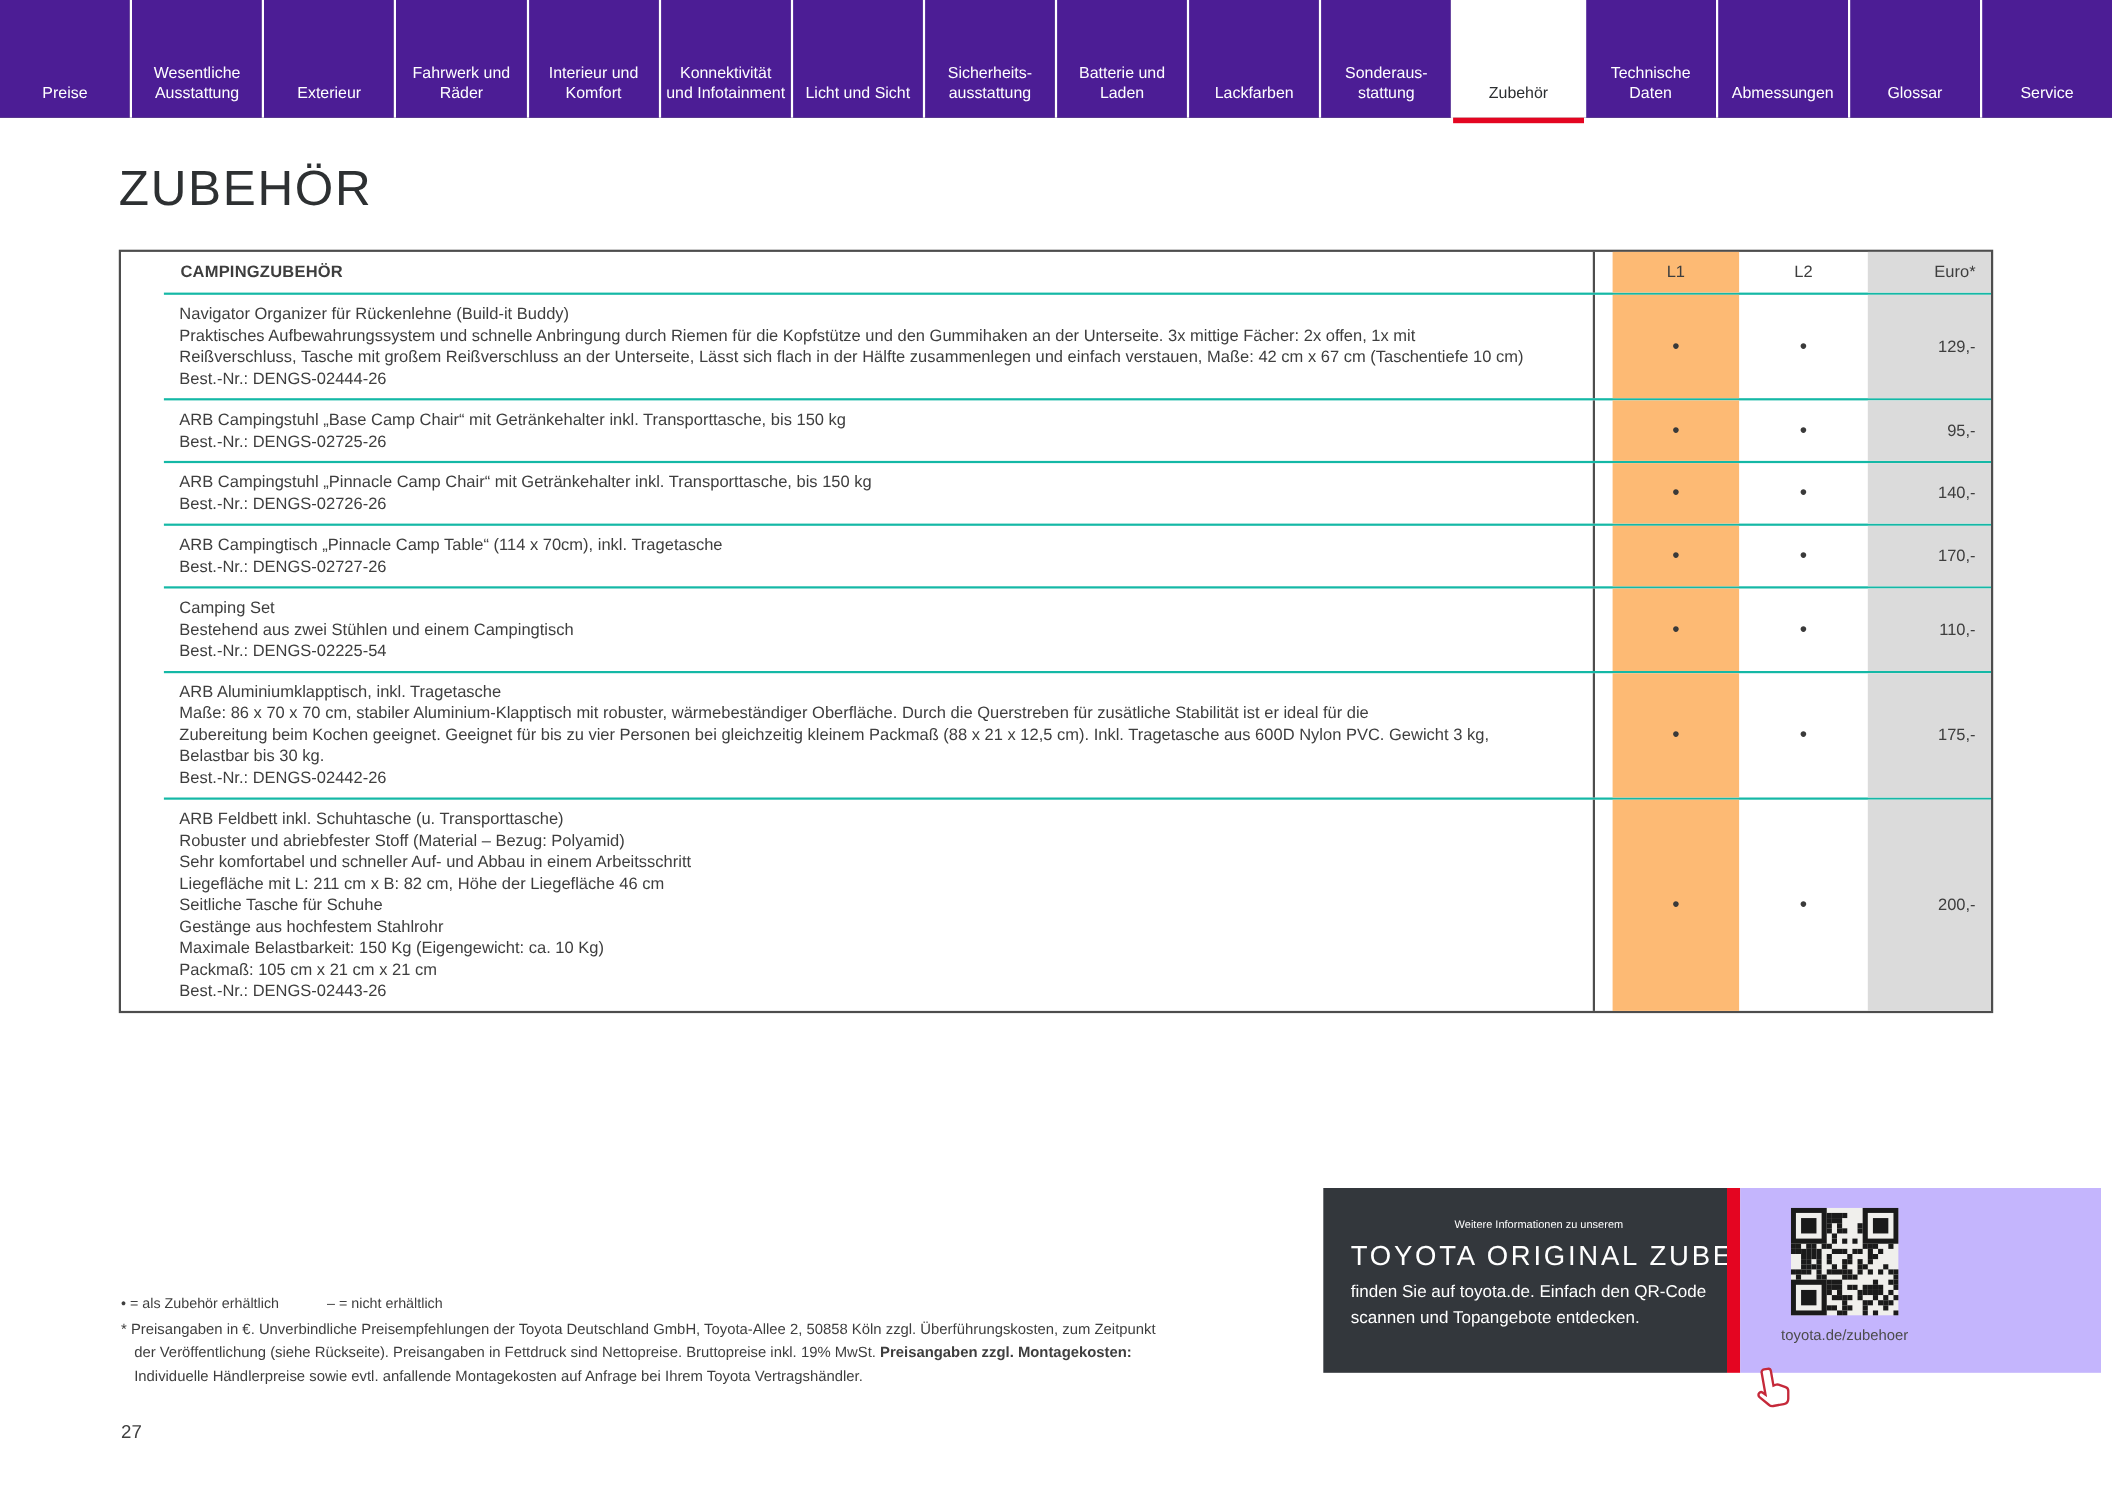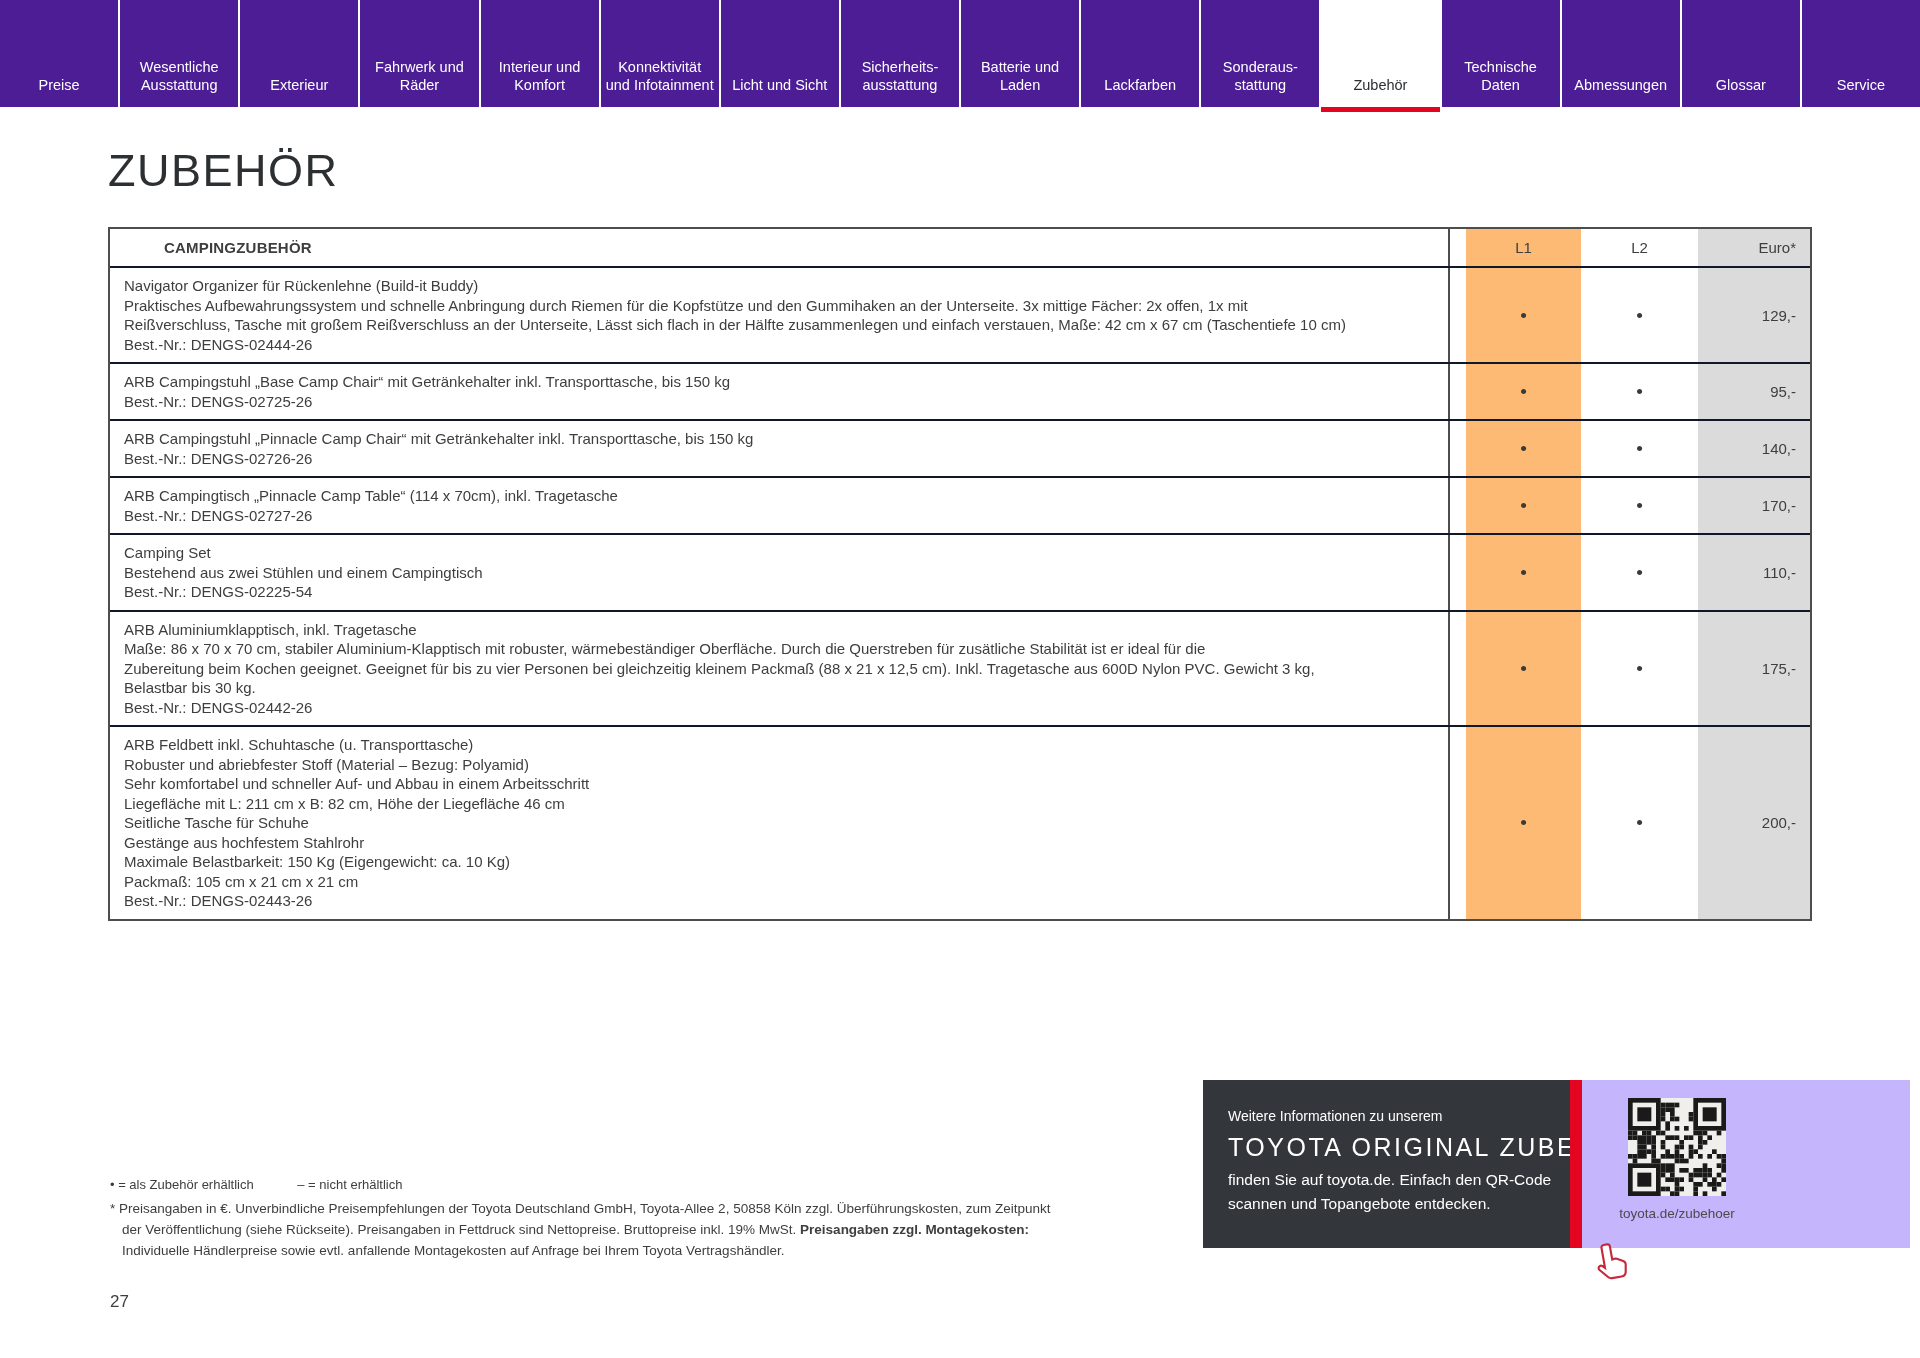--- a/index.html
+++ b/index.html
@@ -19,21 +19,21 @@
                        background:var(--red); }
 
   
   .title { position:absolute; left:108px; top:145px; font-size:45px; font-weight:400;
            letter-spacing:1.5px; color:#2d3032; }
 
   
   .acc-table { position:absolute; left:108px; top:227px; width:1704px;
                border:2px solid #4d4d4d; color:#3e3e3e; }
   .row { display:flex; align-items:stretch; }
-  #rows .row { border-top:2px solid #0f172a; }
+  #rows .row { border-top:2px solid #14b8a6;margin-left:39px; }
   .desc { flex:1 1 auto; border-right:2px solid #4d4d4d; padding:8px 14px;
           display:flex; flex-direction:column; justify-content:center;
           font-size:15px; line-height:19.5px; }
   .gut  { width:16px; }
   .col  { display:flex; align-items:center; justify-content:center; }
   .col.l1   { width:115px; background:#fdba74; }
   .col.l2   { width:117px; }
   .col.euro { width:112px; background:#dbdbdb; justify-content:flex-end;
               padding-right:14px; font-size:15px; }
   .row.header { height:37px;padding-left:40px; }
@@ -46,21 +46,21 @@
   .legend .gap { margin-left:40px; }
   .fn-para { position:absolute; left:110px; top:1198px; width:950px;
              font-size:13.5px; line-height:21px; color:#3e3e3e;
              padding-left:12px; text-indent:-12px; }
   .fn-para b { font-weight:bold; }
 
   
   .promo { position:absolute; left:1203px; top:1080px; height:168px; display:flex; }
   .promo-dark { width:367px; height:168px; background:#33373c; color:#fff;
                 padding:28px 0 0 25px; }
-  .p-intro { font-size:14px; }
+  .p-intro { font-size:10px;text-align:center; }
   .p-title { font-size:25px; letter-spacing:2.5px; margin-top:9px; white-space:nowrap; }
   .p-body  { font-size:15.5px; line-height:24px; margin-top:6px; width:332px; }
   .promo-stripe { width:12px; height:168px; background:var(--red); }
   .promo-panel { width:328px; height:168px; background:#c4b5fd; padding:18px 0 0 20px; }
   .qr-wrap { width:150px; text-align:center; }
   .qr { width:98px; height:98px; margin:0 auto; }
   .qr svg { display:block; width:98px; height:98px; }
   .qr-cap { font-size:13.5px; color:#4b4b4b; margin-top:10px; }
   .hand { position:absolute; left:390px; top:160px; width:40px; height:46px; }
   .hand svg { width:40px; height:46px; transform:rotate(-10deg); }

